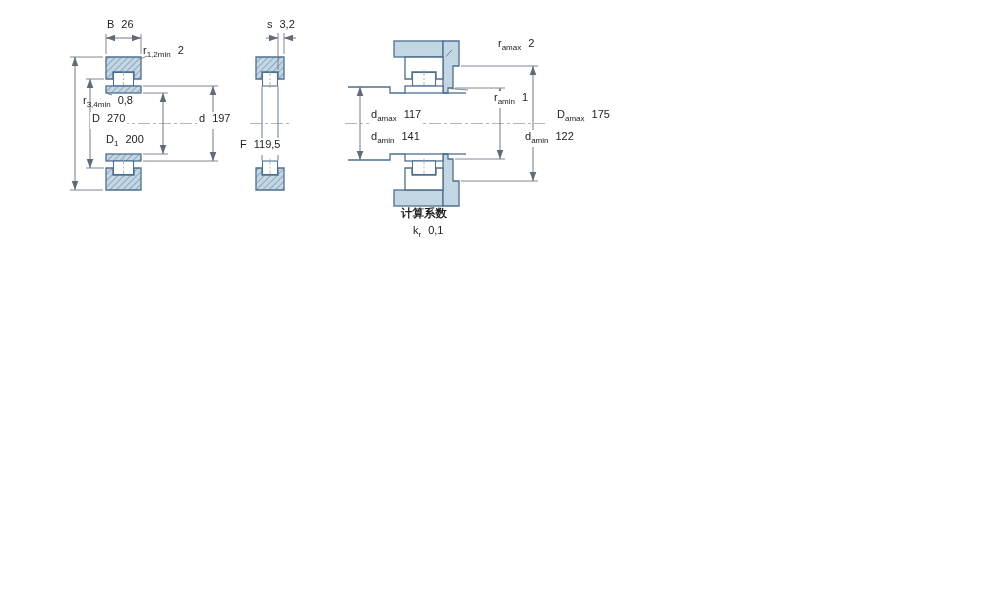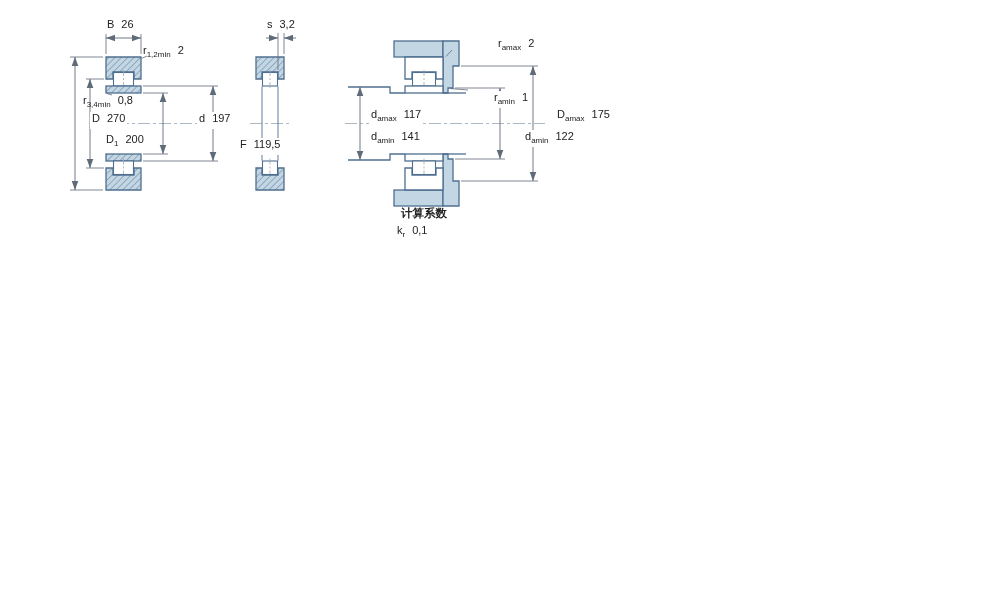--- a/index.html
+++ b/index.html
@@ -205,17 +205,17 @@
   <div class="lbl bg" style="left:507px;top:108px">
     <span>D</span><sub>amax</sub><span class="val">175</span>
   </div>
 
   <div class="lbl bg" style="left:475px;top:130px">
     <span>d</span><sub>amin</sub><span class="val">122</span>
   </div>
 
   <div class="hd" style="left:401px;top:206px">计算系数</div>
 
-  <div class="lbl" style="left:397px;top:224px">
+  <div class="lbl" style="left:413px;top:224px">
     <span>k</span><sub>r</sub><span class="val">0,1</span>
   </div>
 
 </div>
 
 </body></html>

